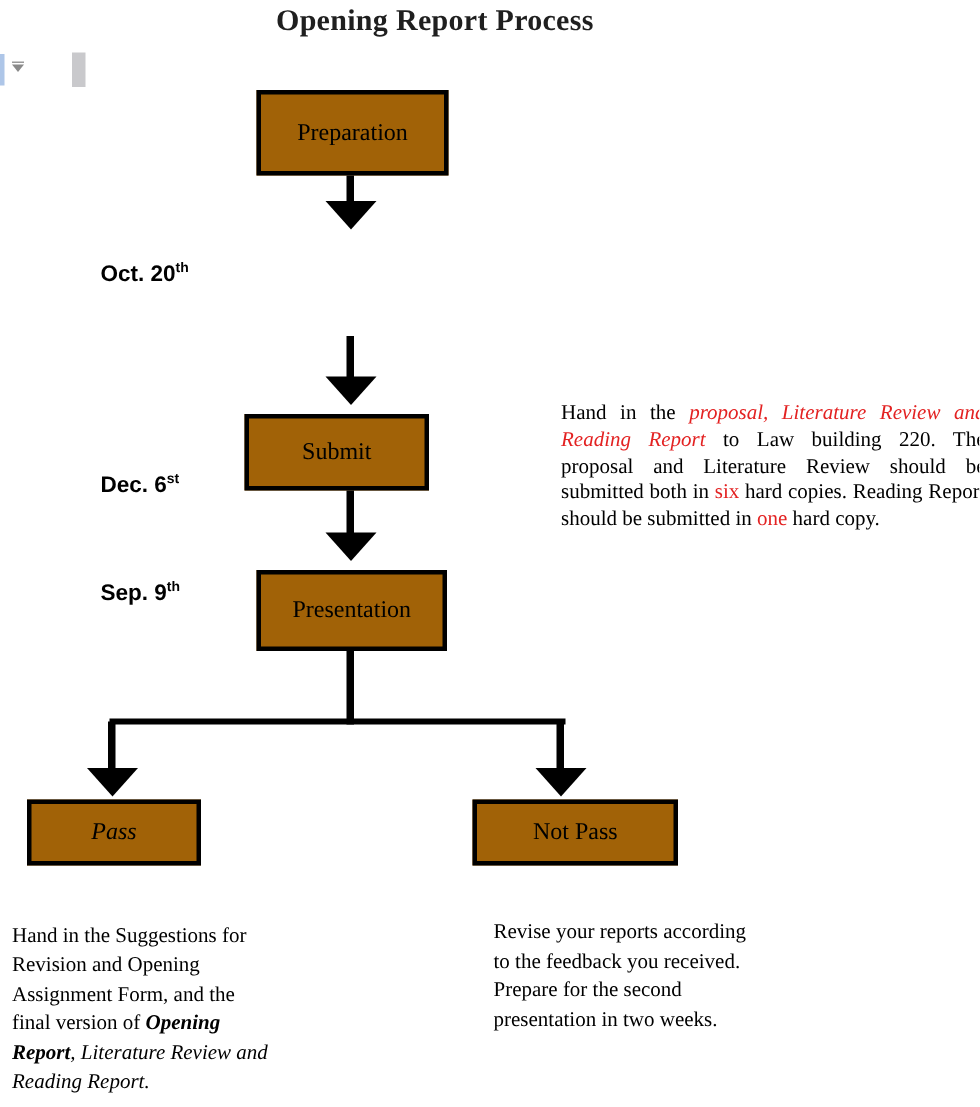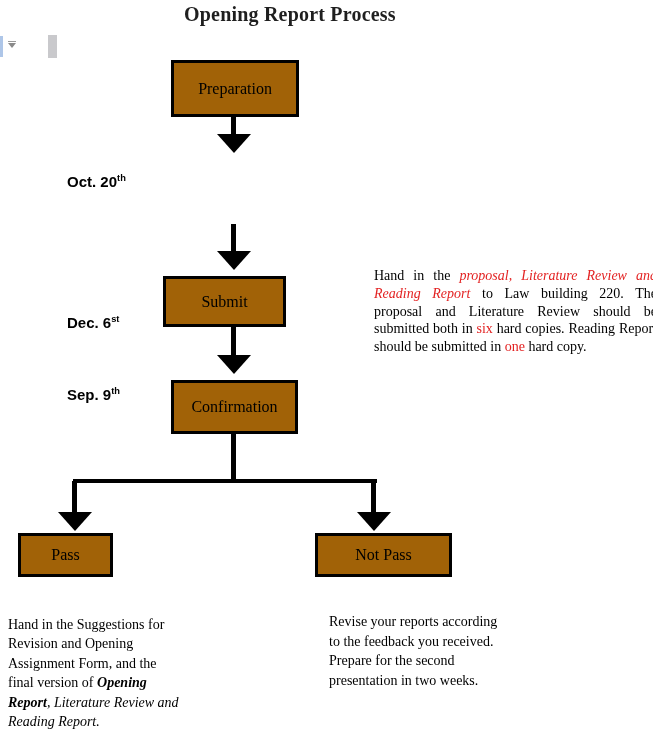--- a/index.html
+++ b/index.html
@@ -57,21 +57,21 @@
     background: #a16207;
     display: flex;
     align-items: center;
     justify-content: center;
     font-size: 16px;
   }
   #box-preparation  { left: 171px; top:  60px; width: 128px; height: 57px; }
   #box-confirm      { left: 171px; top: 169px; width: 127px; height: 55px; }
   #box-submit       { left: 163px; top: 276px; width: 123px; height: 51px; }
   #box-presentation { left: 171px; top: 380px; width: 127px; height: 54px; }
-  #box-pass         { left:  18px; top: 533px; width: 95px; height: 44px; }
+  #box-pass         { left:  18px; top: 533px; width: 116px; height: 44px; font-style: italic; }
   #box-notpass      { left: 315px; top: 533px; width: 137px; height: 44px; }
 
   
   .shaft { position: absolute; width: 5px; background: var(--line, #000000); }
   .head  {
     position: absolute; width: 0; height: 0;
     border-left: 17px solid transparent;
     border-right: 17px solid transparent;
     border-top: 19px solid var(--line, #000000);
   }
@@ -136,21 +136,21 @@
   <div class="artifact-droparrow"></div>
   <div class="artifact-cursor"></div>
 
   <div class="node" id="box-preparation">
     <span>Preparation</span>
   </div>
   <div class="node" id="box-submit">
     <span>Submit</span>
   </div>
   <div class="node" id="box-presentation">
-    <span>Confirmation</span>
+    <span>Presentation</span>
   </div>
   <div class="node" id="box-pass">
     <span>Pass</span>
   </div>
   <div class="node" id="box-notpass">
     <span>Not Pass</span>
   </div>
 
   <div class="shaft" id="shaft-1"></div>
   <div class="head" id="head-1"></div>

